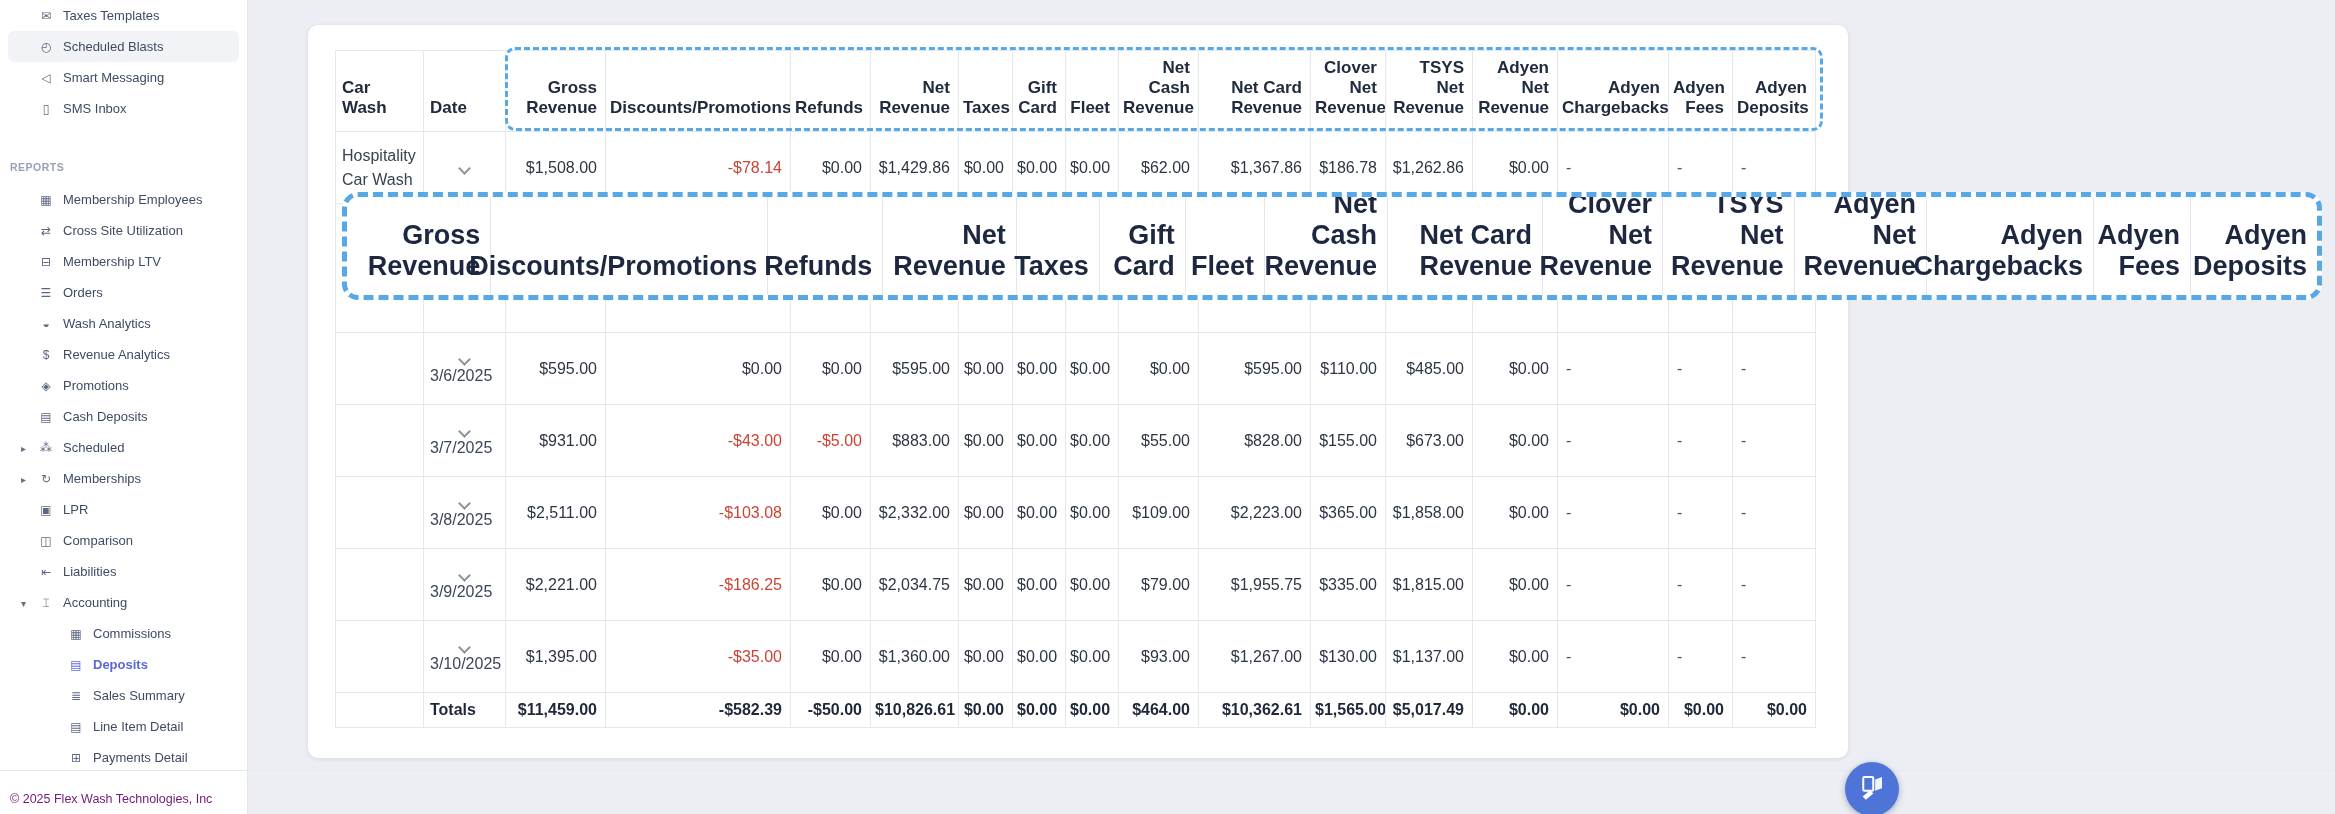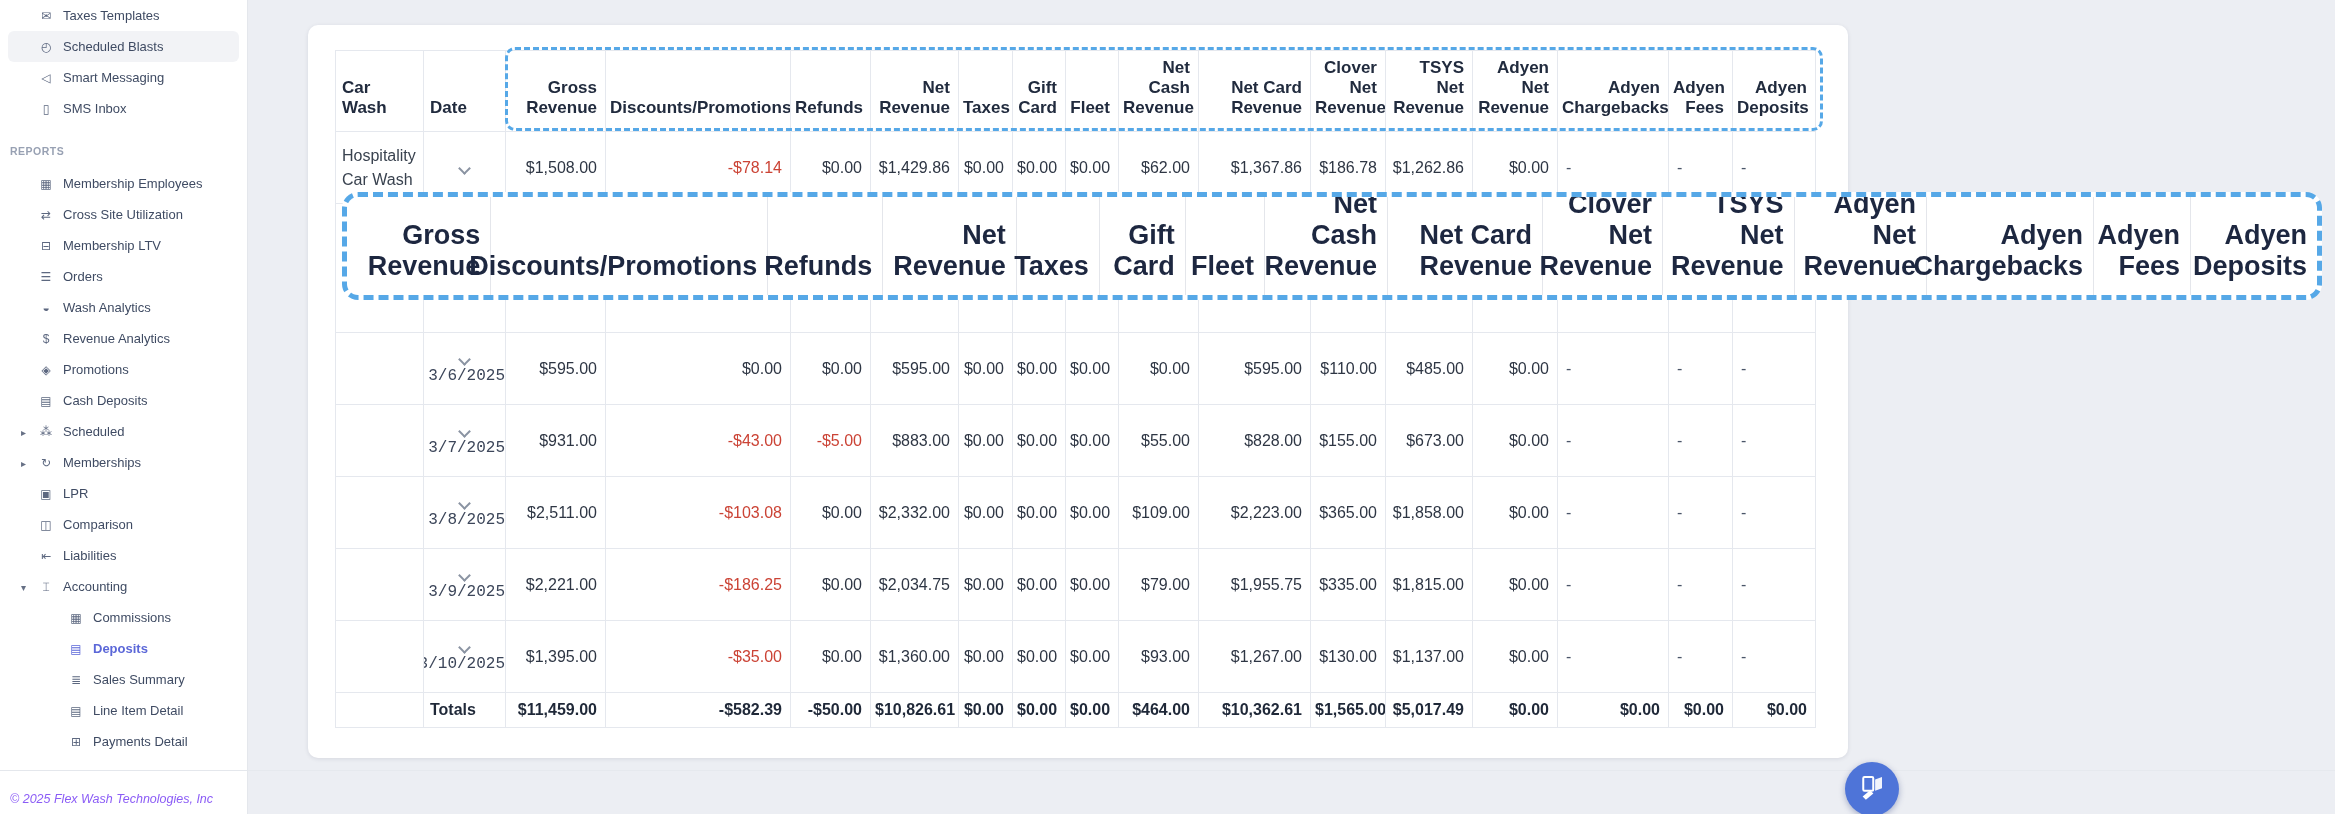--- a/index.html
+++ b/index.html
@@ -12,26 +12,26 @@
   .side-item { position:relative; height:31px; margin:0 8px; padding-left:30px;
     display:flex; align-items:center; font-size:13px; color:#3f4b63;
     border-radius:6px; cursor:pointer; white-space:nowrap; }
   .side-item.hl { background:#f2f3f6; }
   .side-item.sub { padding-left:60px; }
   .side-item.active, .side-item.active .ic { color:#5b67d8; font-weight:bold; }
   .side-item .ic { width:16px; margin-right:9px; text-align:center;
     font-size:12px; color:#5d6880; flex:0 0 16px; }
   .side-item .caret { position:absolute; left:13px; top:50%; transform:translateY(-50%);
     font-size:10px; color:#667085; }
-  .section-label { margin:18px 8px 0 10px; height:18px; font-size:10.5px;
+  .section-label { margin:34px 8px 0 10px; height:18px; font-size:10.5px;
     font-weight:bold; letter-spacing:.5px; color:#98a1b3; display:flex; align-items:center; }
   .report-gap { margin-top:8px; }
   .side-divider { position:absolute; left:0; top:770px; width:100%; height:1px;
     background:#e4e7ec; }
-  .side-footer { position:absolute; left:10px; top:792px; font-size:12.5px; color:#8b5cf6;font-style:italic; }
+  .side-footer { position:absolute; left:10px; top:792px; font-size:12.5px; color:#701a75; }
   .page-divider { position:absolute; left:248px; top:770px; width:2087px; height:1px;
     background:#e6e9ee; z-index:1; }
 
   
   .main-bg { position:absolute; left:248px; top:0; width:2087px; height:814px; background:#eceef3; }
   .card { position:absolute; left:308px; top:25px; width:1540px; height:733px;
     background:#ffffff; border-radius:10px; box-shadow:0 1px 4px rgba(20,30,60,.10); z-index:2; }
 
   
   .table-wrap { position:absolute; left:335px; top:50px; z-index:4; }
@@ -46,21 +46,21 @@
   td.carwash { text-align:left; vertical-align:middle; padding-left:6px;
     font-size:16px; color:#39424f; line-height:1.5; }
   tr.hdr { height:81px; }
   tr.r1 { height:72px; }
   tr.spacer { height:129px; }
   tr.daterow { height:72px; }
   tr.totals { height:35px; }
   tr.totals td { font-weight:bold; color:#1f2838; }
   tr.totals td.datecol { text-align:left; padding-left:6px;margin-top:48px; }
   .datecell { display:flex; flex-direction:column; justify-content:center;
-    align-items:flex-end; height:100%; gap:3px;font-family:Liberation Mono, monospace; }
+    align-items:flex-start; height:100%; gap:3px; }
   .chev { width:9px; height:9px; border-right:2px solid #8a93a2; border-bottom:2px solid #8a93a2;
     transform:rotate(45deg); align-self:center; margin-top:2px; cursor:pointer; }
   .datetext { text-align:left; padding-left:6px; font-size:16px; color:#3c465a; }
   td.datecol { padding:0; vertical-align:middle; }
 
   
   .sel-header { position:absolute; left:505px; top:47px; width:1318px; height:84px;
     border:3px dashed #56a8e7; border-radius:10px; z-index:5; pointer-events:none; }
 
   

